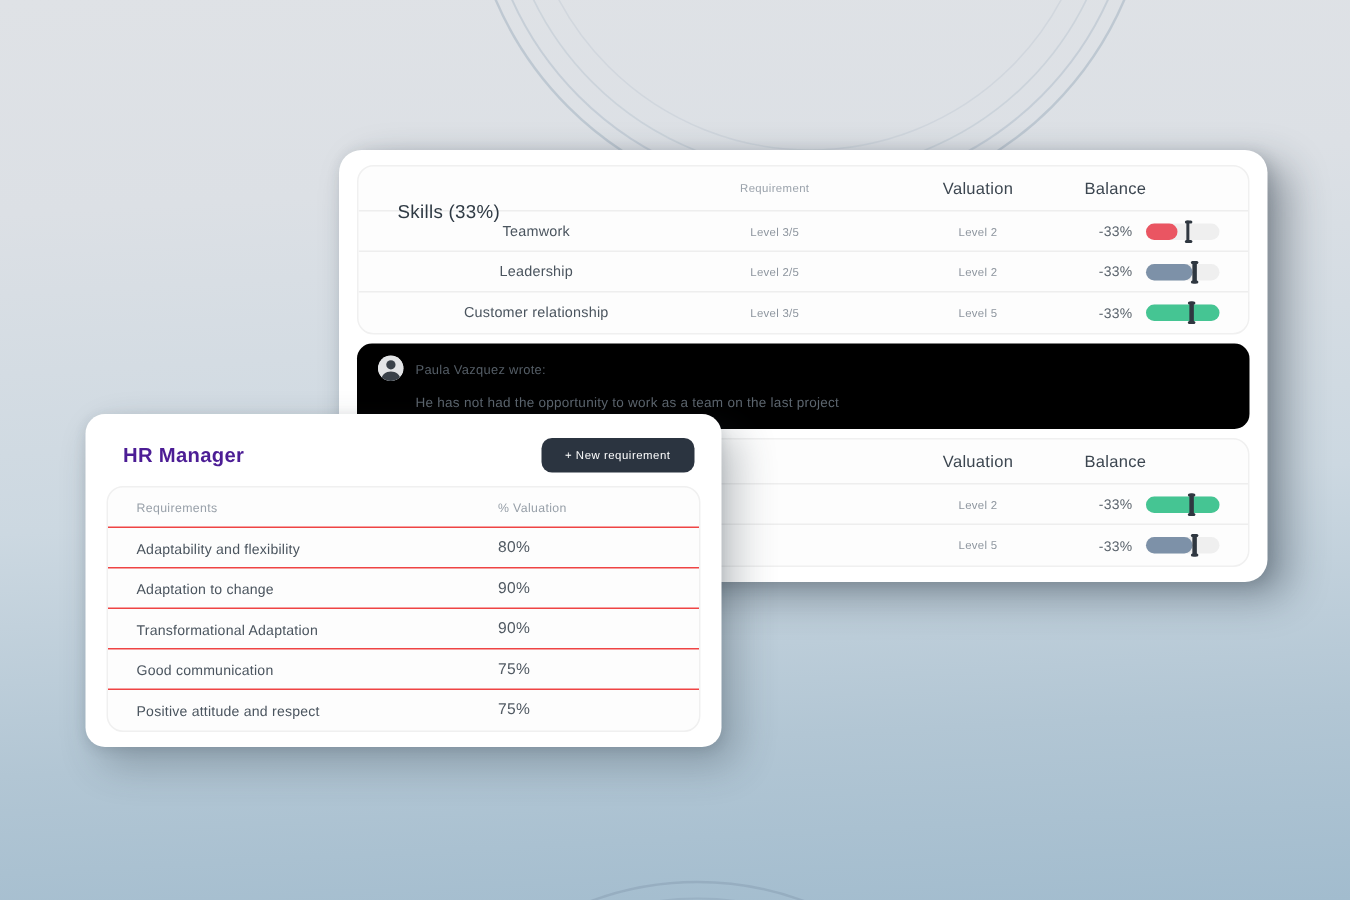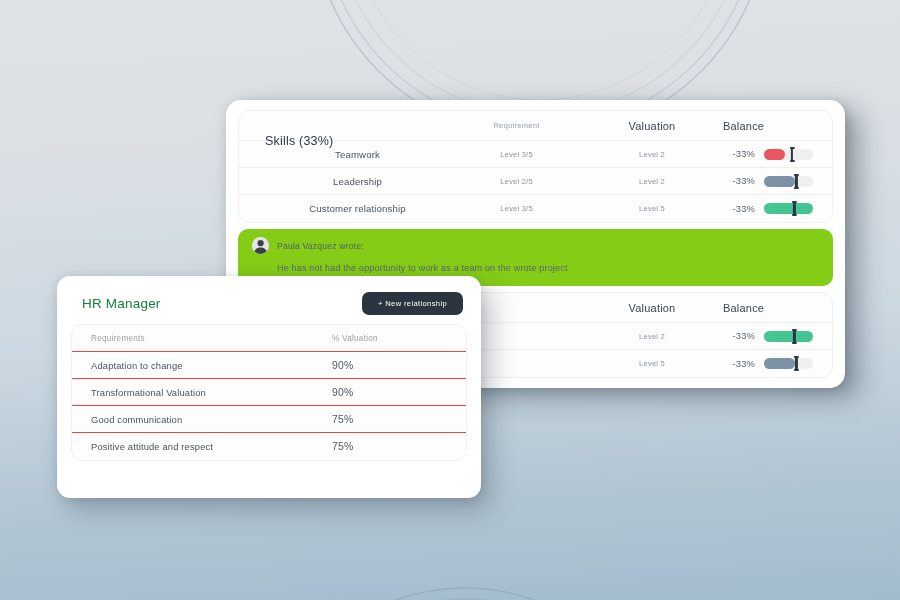--- a/index.html
+++ b/index.html
@@ -140,21 +140,21 @@
     height: 2px;
     background: #2f3740;
     border-radius: 1px;
   }
   .slider .marker::before { top: 0; }
   .slider .marker::after  { bottom: 0; }
 
   
   .comment {
     margin-top: 6px;
-    background: #84cc16;
+    background: #000000;
     border-radius: 10px;
     padding: 8px 14px 10px 14px;
     height: 57px;
   }
   .comment-head {
     display: flex;
     align-items: center;
     gap: 8px;
   }
   .avatar {
@@ -196,22 +196,22 @@
 
   .front-head {
     display: flex;
     align-items: center;
     justify-content: space-between;
     height: 33px;
     padding: 0 4px 0 11px;
   }
   .front-title {
     font-size: 13.5px;
-    font-weight: normal;
-    color: #15803d;
+    font-weight: bold;
+    color: #4c1d95;
     letter-spacing: .2px;
   }
   .btn-new {
     background: #2b3440;
     color: #ffffff;
     font-size: 7.6px;
     letter-spacing: .35px;
     border: none;
     border-radius: 7px;
     padding: 7px 16px;
@@ -334,21 +334,21 @@
     <div class="comment-head">
       <span class="avatar">
         <svg width="17" height="17" viewBox="0 0 17 17" xmlns="http://www.w3.org/2000/svg">
           <circle cx="8.5" cy="8.5" r="8.5" fill="#e3e4e6"></circle>
           <circle cx="8.6" cy="6.2" r="3.1" fill="#3a4149"></circle>
           <path d="M 1.9 17 C 2.4 12.4 5.2 10.6 8.6 10.6 C 12 10.6 14.8 12.4 15.3 17 Z" fill="#3a4149"></path>
         </svg>
       </span>
       <span class="comment-author">Paula Vazquez wrote:</span>
     </div>
-    <div class="comment-text">He has not had the opportunity to work as a team on the wrote project</div>
+    <div class="comment-text">He has not had the opportunity to work as a team on the last project</div>
   </div>
 
   <div class="panel" style="margin-top:6px;">
 
     <div class="row hdr">
       <div class="c-name"></div>
       <div class="c-req"></div>
       <div class="c-val">Valuation</div>
       <div class="c-bal">Balance</div>
     </div>
@@ -380,36 +380,40 @@
     </div>
 
   </div>
 
 </div>
 
 <div class="card card-front">
 
   <div class="front-head">
     <div class="front-title">HR Manager</div>
-    <button class="btn-new">+ New relationship</button>
+    <button class="btn-new">+ New requirement</button>
   </div>
 
   <div class="panel front-panel">
 
     <div class="frow fhdr">
       <div class="f-name">Requirements</div>
       <div class="f-pct">% Valuation</div>
     </div>
 
     <div class="frow fbody">
+      <div class="f-name">Adaptability and flexibility</div>
+      <div class="f-pct">80%</div>
+    </div>
+    <div class="frow fbody">
       <div class="f-name">Adaptation to change</div>
       <div class="f-pct">90%</div>
     </div>
     <div class="frow fbody">
-      <div class="f-name">Transformational Valuation</div>
+      <div class="f-name">Transformational Adaptation</div>
       <div class="f-pct">90%</div>
     </div>
     <div class="frow fbody">
       <div class="f-name">Good communication</div>
       <div class="f-pct">75%</div>
     </div>
     <div class="frow fbody">
       <div class="f-name">Positive attitude and respect</div>
       <div class="f-pct">75%</div>
     </div>

